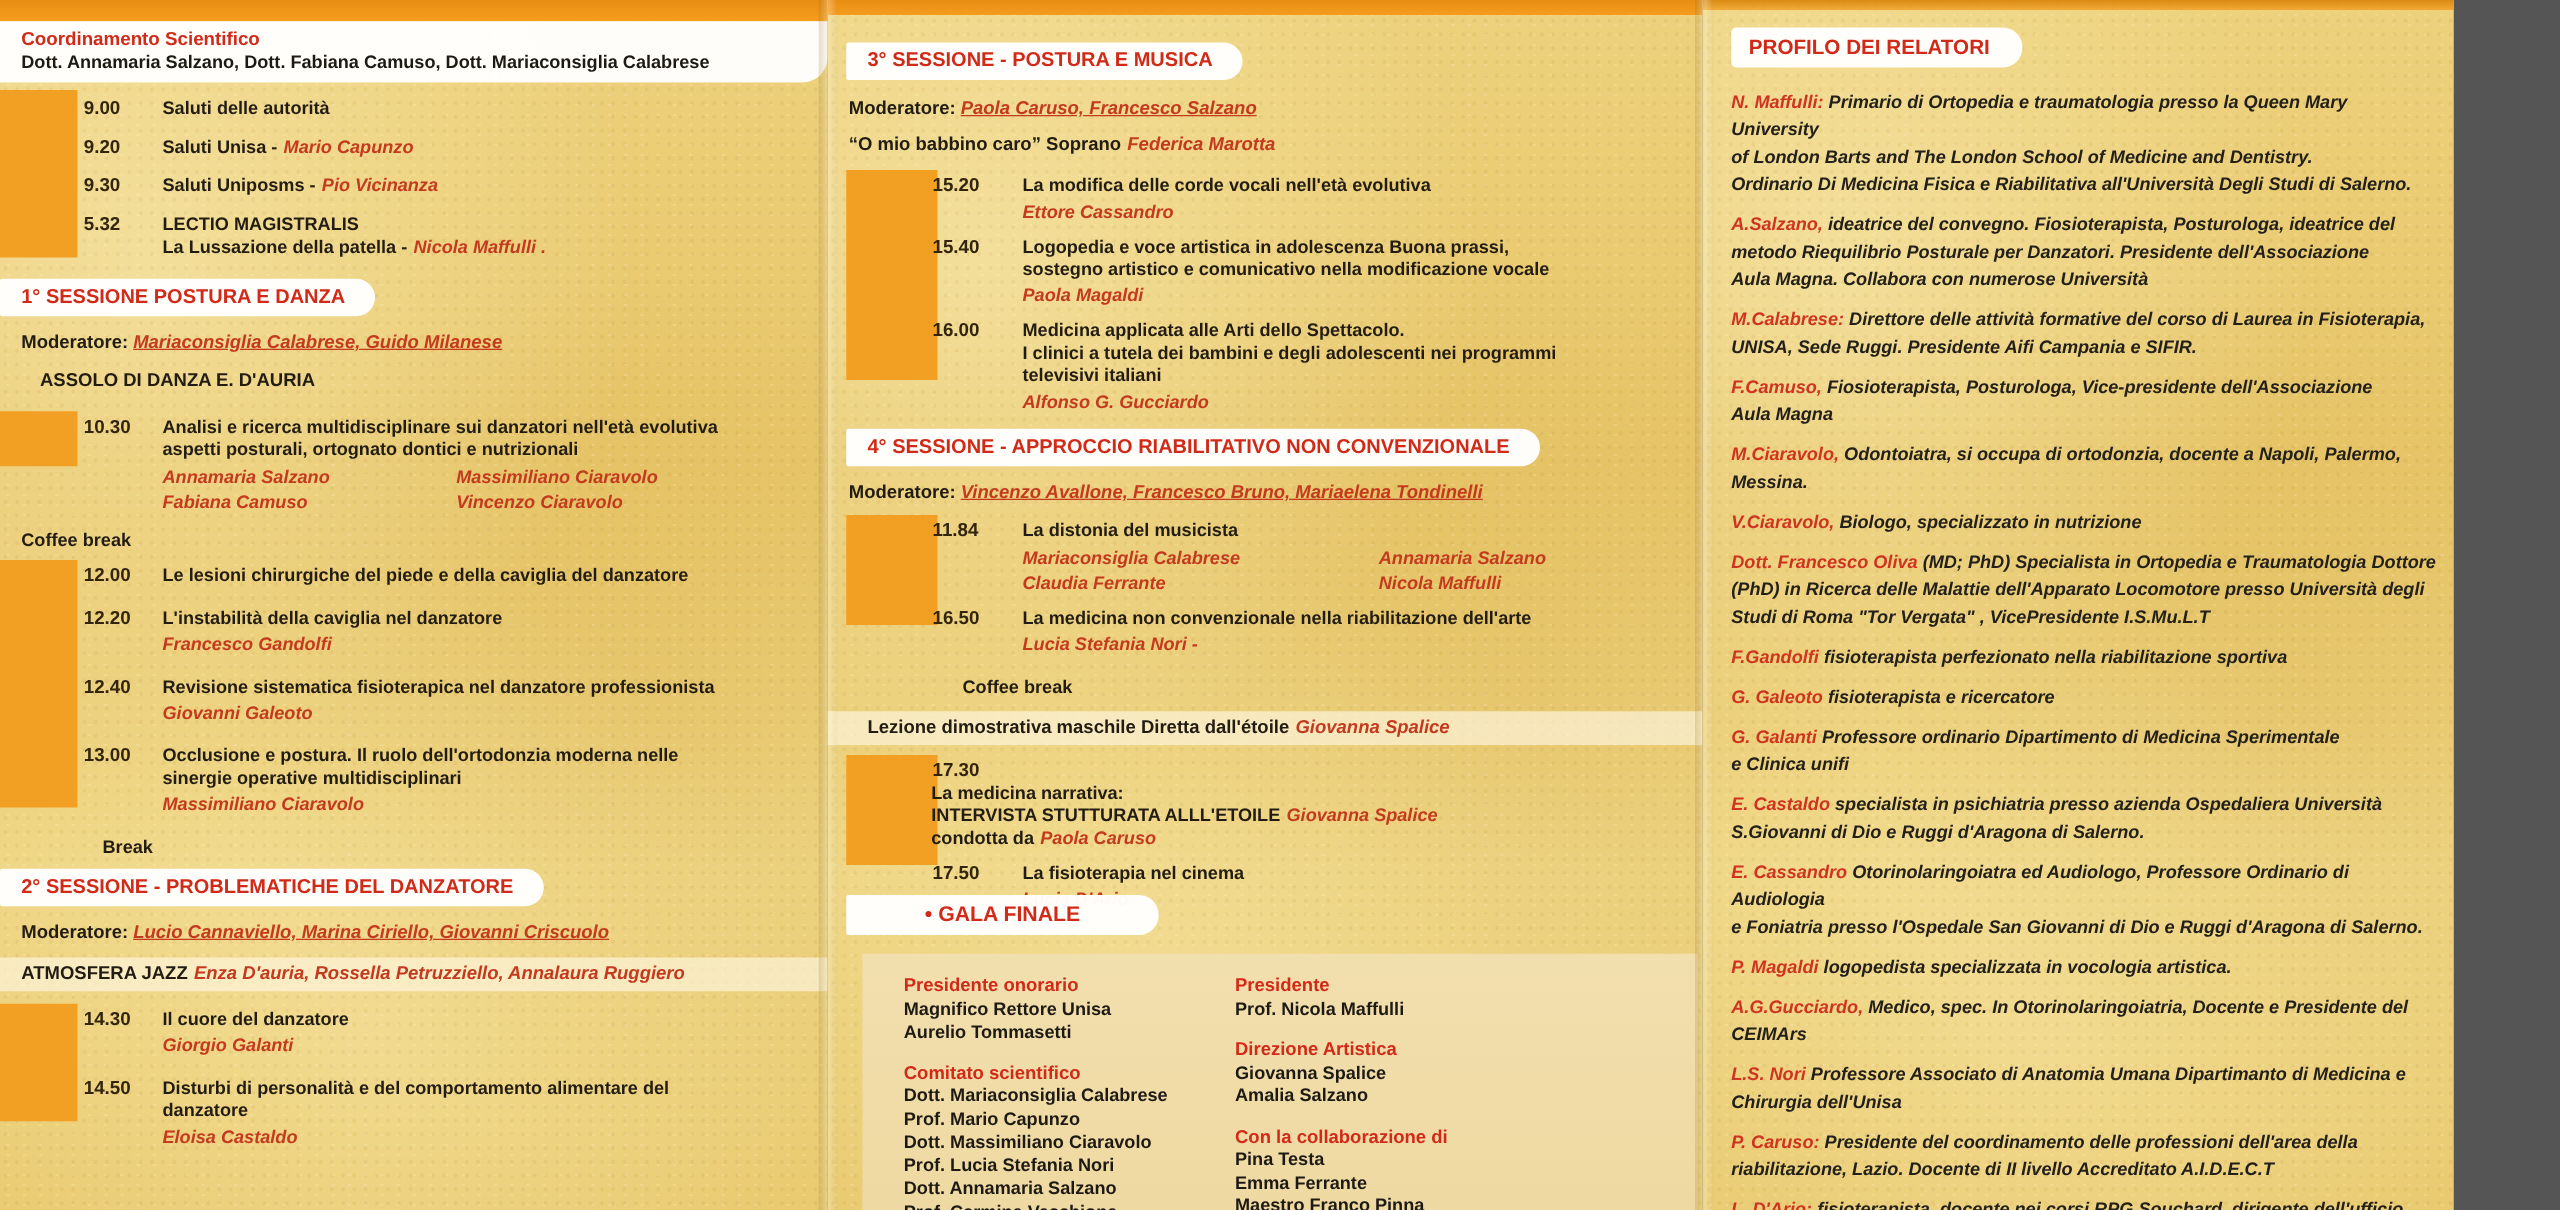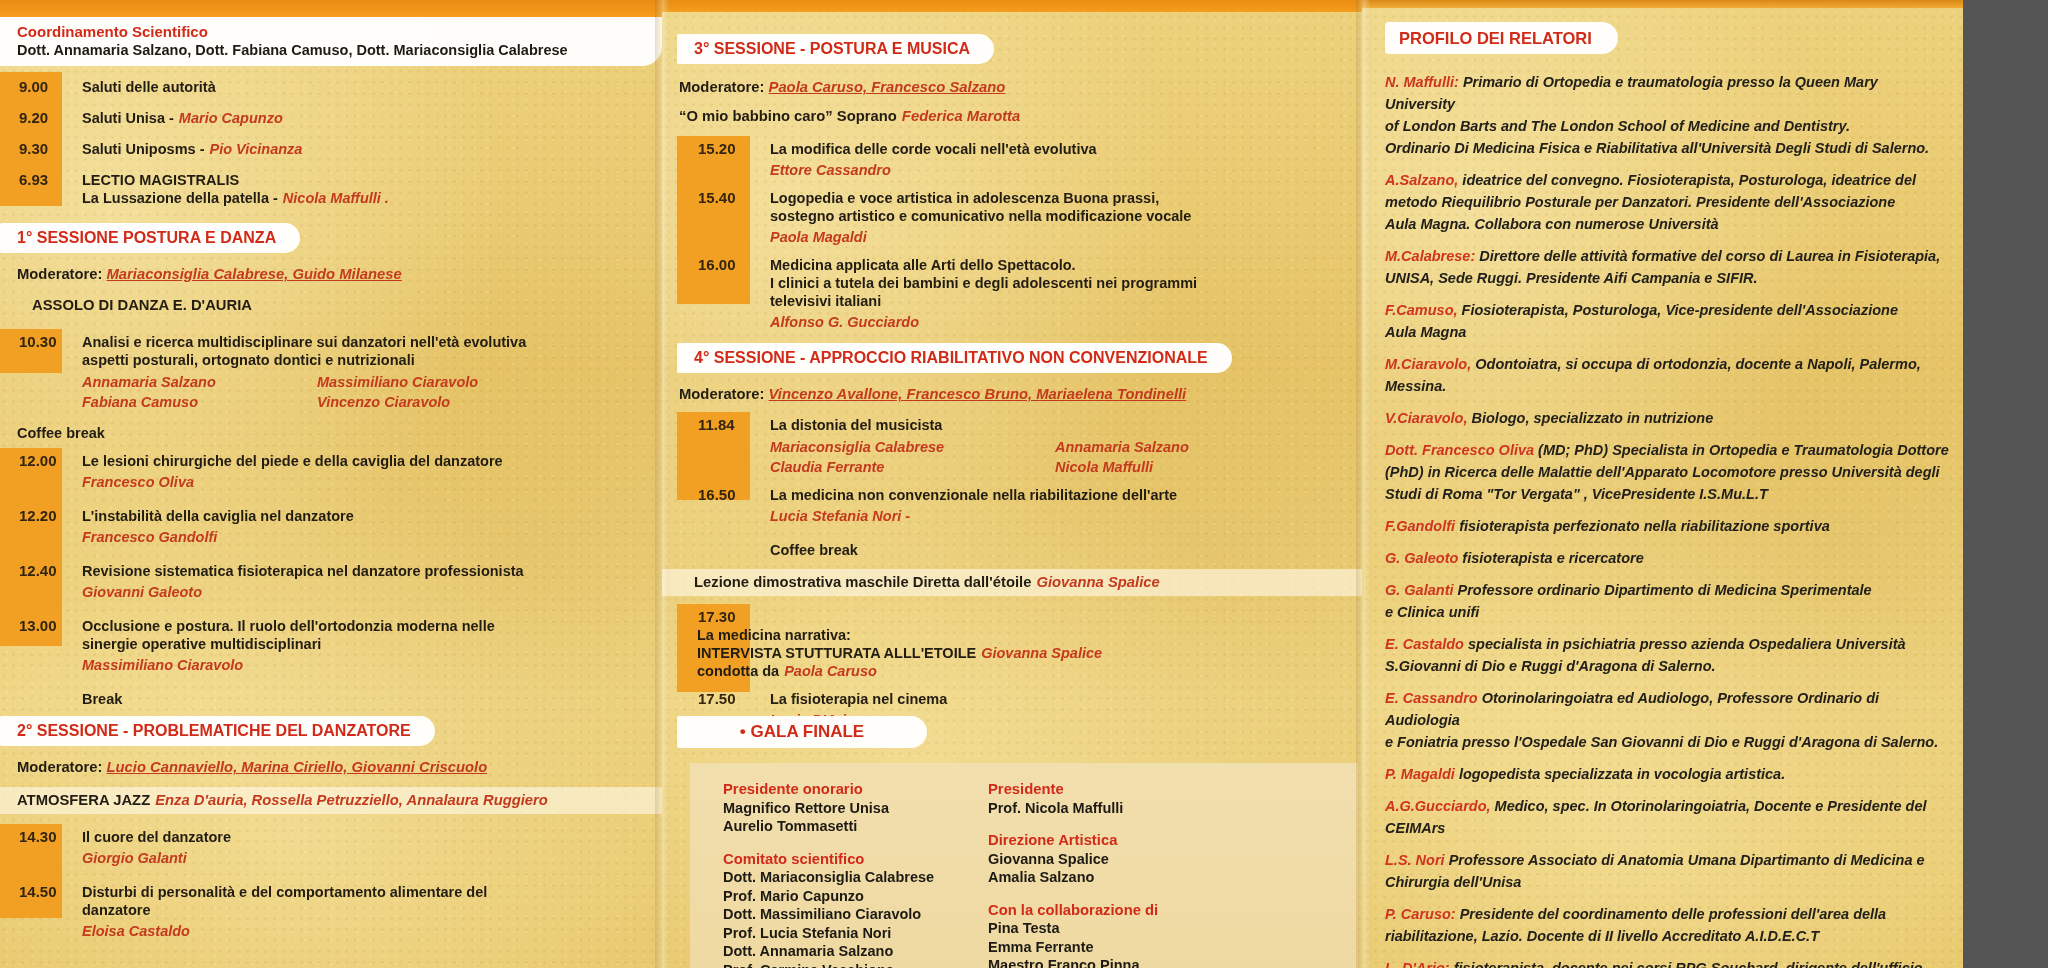--- a/index.html
+++ b/index.html
@@ -50,21 +50,21 @@
   .group{position:relative;}
   .strip{position:absolute;left:0;width:62px;background:var(--orange);z-index:0;}
   .panel-mid .strip{width:73px;}
   .s1{top:-6px;height:134px;}
   .s2{top:-4px;height:44px;}
   .s3{top:-4px;height:198px;}
   .s4{top:-4px;height:94px;}
   .s5{top:-4px;height:168px;}
   .s6{top:-4px;height:88px;}
   .s7{top:-4px;height:88px;}
-  .row{position:relative;display:flex;z-index:1;}
+  .row{position:relative;display:flex;z-index:1;padding-left:48px;}
   .t{flex:none;width:62px;padding-left:19px;font-size:15px;color:var(--time-ink);line-height:18px;}
   .panel-mid .t{width:73px;padding-left:21px;}
   .rbody{flex:1;padding-left:20px;font-size:14.5px;line-height:18px;}
   .title{white-space:pre-line;}
   .nm{color:var(--red-name);font-style:italic;margin-left:5px;}
   .speaker{color:var(--red-name);font-style:italic;font-size:14.5px;line-height:18px;margin-top:3px;}
   .sp2col{display:grid;grid-template-columns:235px auto;row-gap:2px;margin-top:4px;}
   .panel-mid .sp2col{grid-template-columns:285px auto;}
   .sp2col .speaker{margin-top:0;}
   .pill{display:inline-block;background:rgba(255,255,255,.97);border-radius:2px 17px 17px 2px;
@@ -129,21 +129,21 @@
         </div>
         <div class="row">
           <div class="t">9.20</div>
           <div class="rbody"><span class="title">Saluti Unisa -</span><span class="nm">Mario Capunzo</span></div>
         </div>
         <div class="row">
           <div class="t">9.30</div>
           <div class="rbody"><span class="title">Saluti Uniposms -</span><span class="nm">Pio Vicinanza</span></div>
         </div>
         <div class="row">
-          <div class="t">6.93</div>
+          <div class="t">5.32</div>
           <div class="rbody"><span class="title">LECTIO MAGISTRALIS
 La Lussazione della patella -</span><span class="nm">Nicola Maffulli .</span></div>
         </div>
       </div>
 
       <div class="mt16"><span class="pill">1° SESSIONE POSTURA E DANZA</span></div>
       <div class="modline mt12">
         <span>Moderatore:</span><span class="nm">Mariaconsiglia Calabrese, Guido Milanese</span>
       </div>
       <div class="note mt12">ASSOLO DI DANZA E. D'AURIA</div>
@@ -166,21 +166,21 @@
       </div>
 
       <div class="coffee-left mt13">Coffee break</div>
 
       <div class="group mt10 rgap16">
         <div class="strip s3"></div>
         <div class="row-block">
           <div class="row">
             <div class="t">12.00</div>
             <div class="rbody"><span class="title">Le lesioni chirurgiche del piede e della caviglia del danzatore</span>
-              <div class="speaker">Francesco Oliva</div></div>
+              </div>
           </div>
         </div>
         <div class="row-block">
           <div class="row">
             <div class="t">12.20</div>
             <div class="rbody"><span class="title">L'instabilità della caviglia nel danzatore</span>
               <div class="speaker">Francesco Gandolfi</div></div>
           </div>
         </div>
         <div class="row-block">

